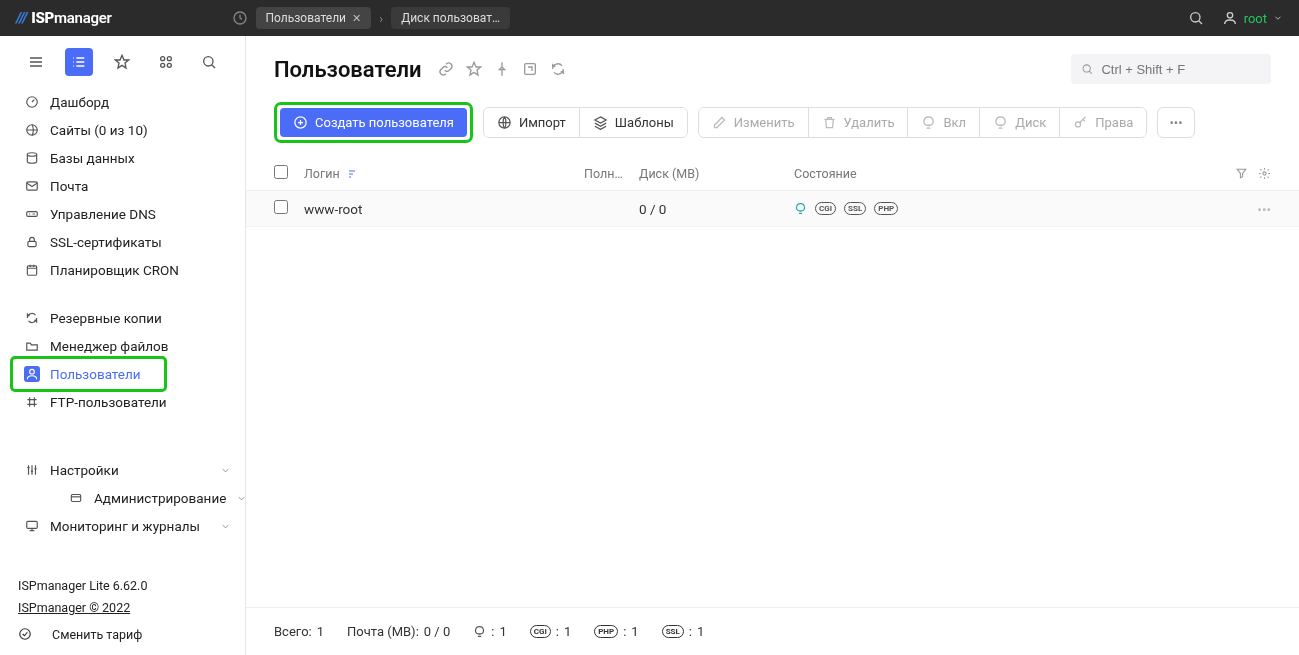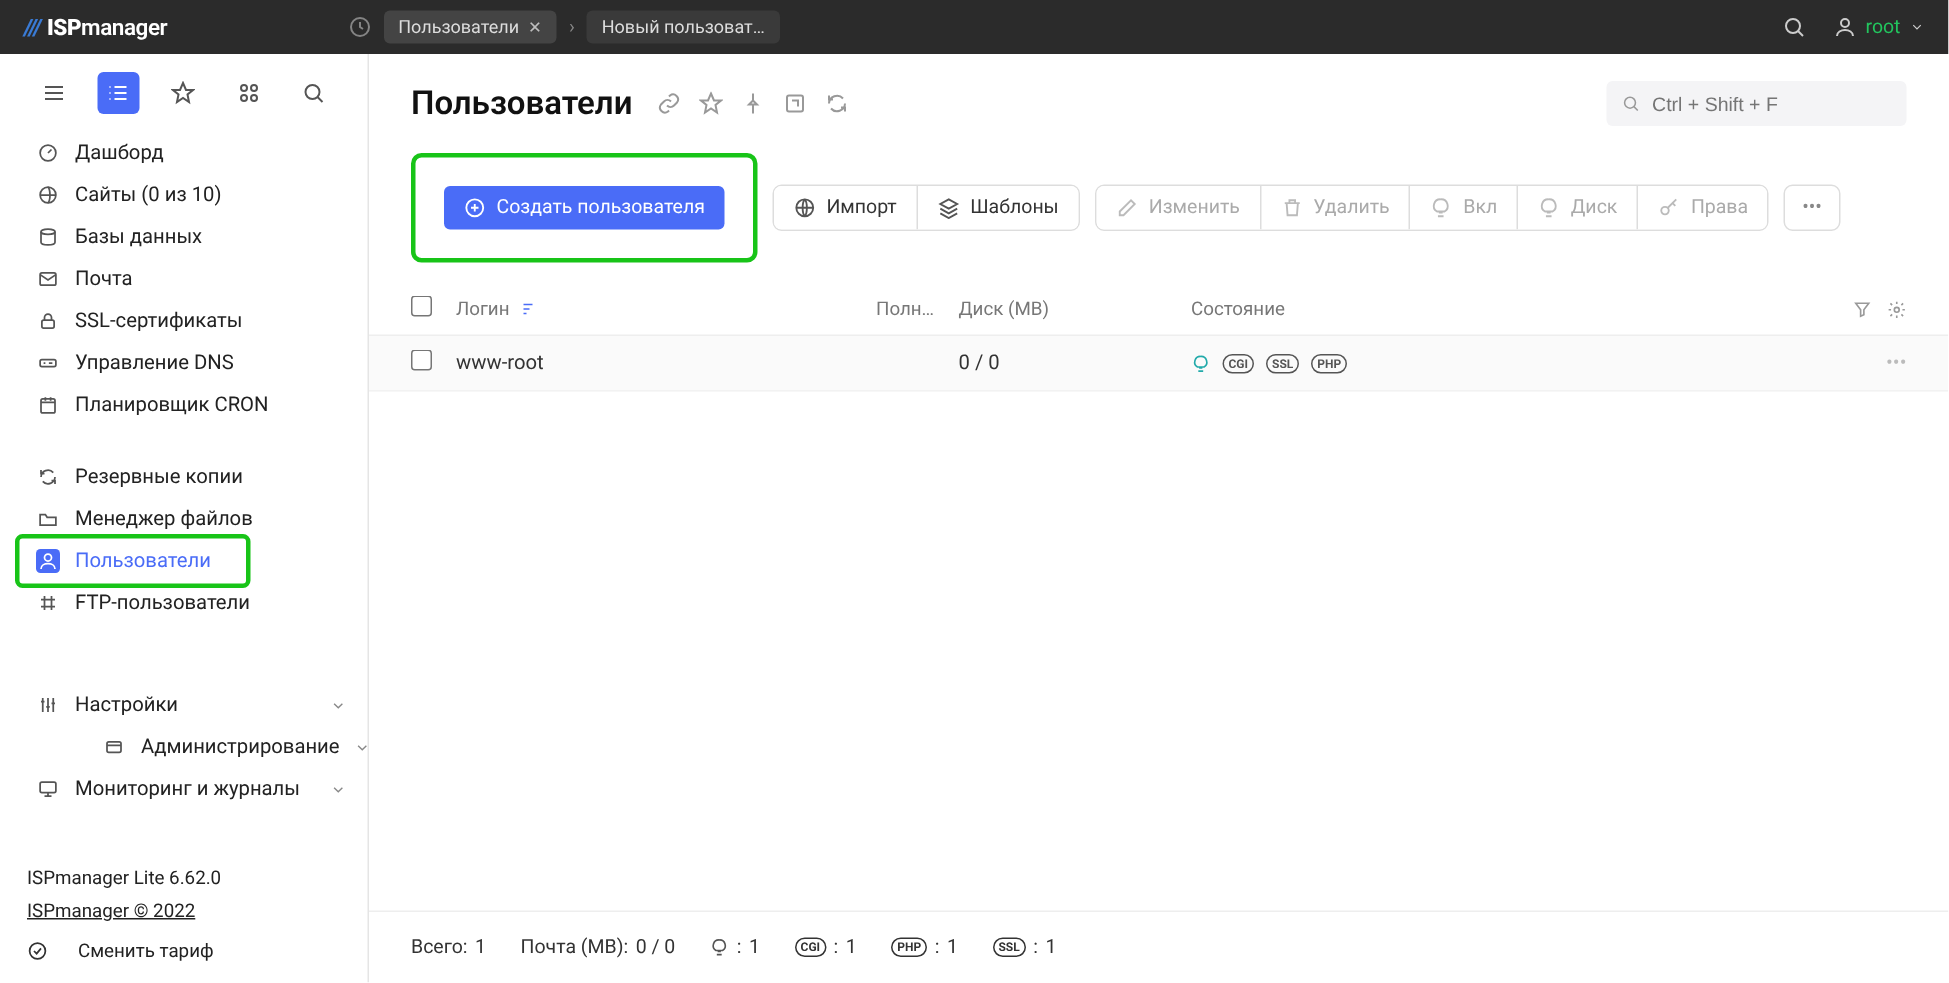--- a/index.html
+++ b/index.html
@@ -44,21 +44,21 @@
 .page-head { padding: 18px 28px 8px 28px; display:flex; align-items:center; gap:12px; }
 .page-title { font-size: 22px; font-weight: 600; color:#111; margin-right:4px;}
 .head-icons { display:flex; gap:12px; color:#888; }
 .head-icons .hi { width:16px;height:16px;cursor:pointer;}
 .head-search { margin-left:auto; width:200px; height:30px; background:#f4f4f6; border-radius:4px; display:flex; align-items:center; padding:0 10px; color:#888; gap:8px;}
 .head-search input { border:none;background:transparent;outline:none;font-size:13px;color:#555;width:100%;}
 
 
 .toolbar { padding: 10px 28px 14px 28px; display:flex; align-items:center; gap:10px; }
 .btn-group { display:flex; border:1px solid #ddd; border-radius:6px; overflow:hidden;}
-.btn-group.primary-group { border:3px solid #18c418; padding:19px; border-radius:7px;}
+.btn-group.primary-group { border:3px solid #18c418; padding:3px; border-radius:7px;}
 .tbtn { display:flex;align-items:center;gap:7px;padding:7px 13px;font-size:13px;color:#333;cursor:pointer;background:#fff;}
 .tbtn + .tbtn { border-left:1px solid #ddd; }
 .tbtn.primary { background:#4a6cf7;color:#fff;border-radius:4px;}
 .tbtn.disabled { color:#aaa; cursor:default;}
 .tbtn .ti { width:15px;height:15px;display:flex;align-items:center;justify-content:center;}
 .tbtn.primary .ti svg { stroke:#fff;}
 .tbtn-more { border:1px solid #ddd;border-radius:6px;padding:7px 11px;color:#888;cursor:pointer;}
 
 
 .table-wrap { flex:1; overflow:auto; }
@@ -99,21 +99,21 @@
           <circle cx="12" cy="12" r="9"></circle>
           <path d="M12 7v5l3 2"></path>
         </svg>
     </span>
     <div class="bc-chip">
       <span>Пользователи</span>
       <span class="bc-close">✕</span>
     </div>
     <span class="bc-sep">›</span>
     <div class="bc-chip bc-chip-plain">
-      <span>Новый пользоват…</span>
+      <span>Диск пользоват…</span>
     </div>
   </div>
   <div class="right">
     <span>
       <svg viewBox="0 0 24 24" width="16" height="16" fill="none" stroke="#ccc" stroke-width="2">
           <circle cx="11" cy="11" r="7"></circle>
           <path d="M21 21l-5-5"></path>
         </svg>
     </span>
     <div class="usr">
@@ -196,34 +196,34 @@
             <svg width="14" height="14" viewBox="0 0 24 24" fill="none" stroke="#555" stroke-width="2">
               <rect x="3" y="5" width="18" height="14" rx="2"></rect>
               <path d="M3 7l9 6 9-6"></path>
             </svg>
           </span>
           <span>Почта</span>
         </div>
         <div class="nav-item" style="position: relative;">
           <span class="ic">
             <svg width="14" height="14" viewBox="0 0 24 24" fill="none" stroke="#555" stroke-width="2">
+              <rect x="3" y="8" width="18" height="8" rx="2"></rect>
+              <path d="M7 12h2M13 12h4"></path>
+            </svg>
+          </span>
+          <span>Управление DNS</span>
+        </div>
+        <div class="nav-item" style="position: relative;">
+          <span class="ic">
+            <svg width="14" height="14" viewBox="0 0 24 24" fill="none" stroke="#555" stroke-width="2">
               <rect x="5" y="11" width="14" height="9" rx="2"></rect>
               <path d="M8 11V8a4 4 0 018 0v3"></path>
             </svg>
           </span>
           <span>SSL-сертификаты</span>
-        </div>
-        <div class="nav-item" style="position: relative;">
-          <span class="ic">
-            <svg width="14" height="14" viewBox="0 0 24 24" fill="none" stroke="#555" stroke-width="2">
-              <rect x="3" y="8" width="18" height="8" rx="2"></rect>
-              <path d="M7 12h2M13 12h4"></path>
-            </svg>
-          </span>
-          <span>Управление DNS</span>
         </div>
         <div class="nav-item" style="position: relative;">
           <span class="ic">
             <svg width="14" height="14" viewBox="0 0 24 24" fill="none" stroke="#555" stroke-width="2">
               <rect x="4" y="5" width="16" height="16" rx="2"></rect>
               <path d="M4 9h16M9 3v4M15 3v4"></path>
             </svg>
           </span>
           <span>Планировщик CRON</span>
         </div>

